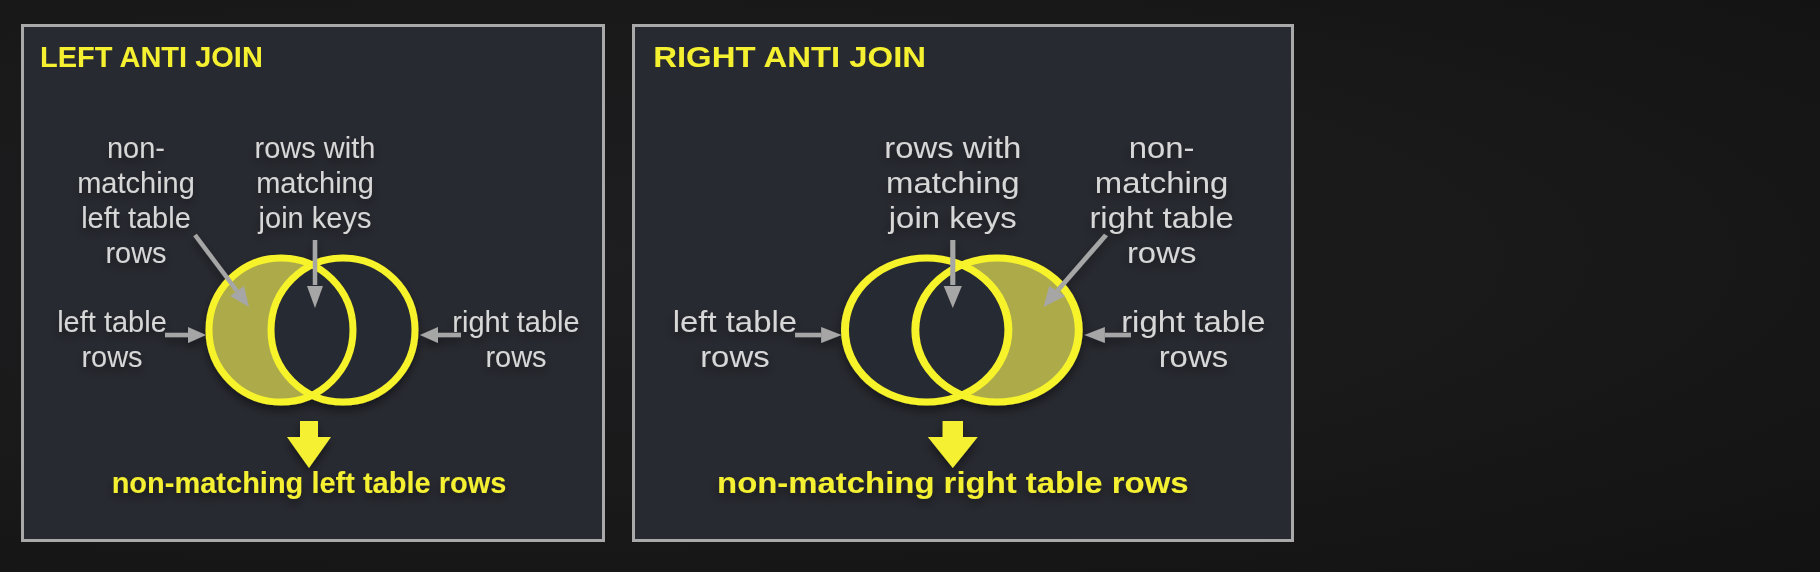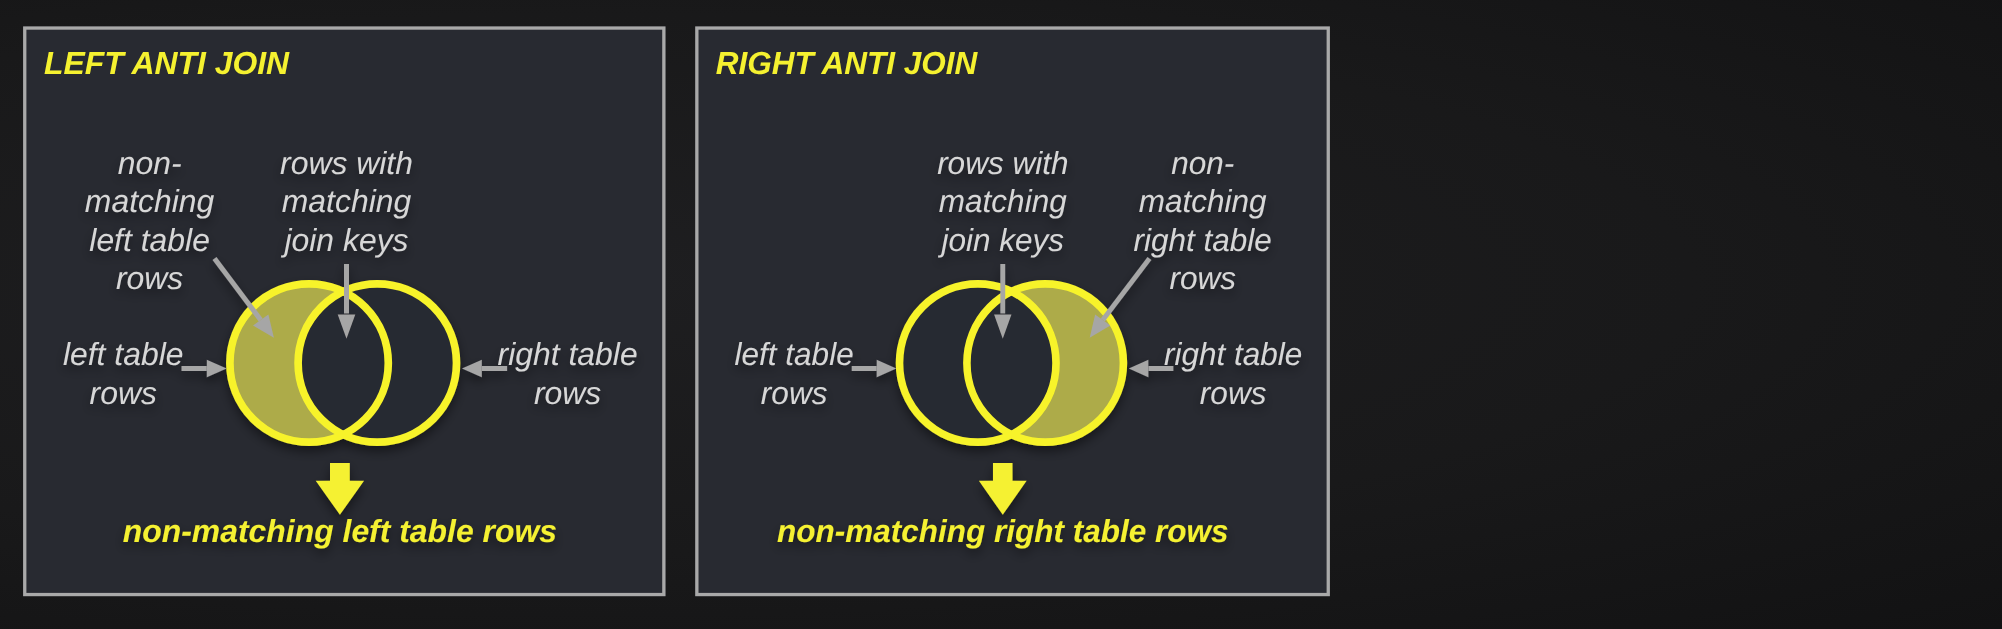--- a/index.html
+++ b/index.html
@@ -3,28 +3,27 @@
 <meta charset="utf-8">
 <style>
   html, body { margin: 0; padding: 0; background: #141414; }
   body {
     width: 1820px; height: 572px; position: relative; overflow: hidden;
     font-family: "Liberation Sans", sans-serif;
   }
   .stage {
     position: absolute; inset: 0;
     background: radial-gradient(ellipse at 30% 45%, #1e1e20 0%, #19191a 55%, #121213 100%);
-    font-style: italic;
   }
   .panel {
     position: absolute; top: 24px; height: 518px;
     background: #282a31; border: 3px solid #a9a9a9; box-sizing: border-box;
   }
   .panel-left  { left: 21px;  width: 584px; }
-  .panel-right { left: 632px; width: 577px; }
+  .panel-right { left: 632px; width: 662px; }
   .panel svg { display: block; width: 100%; height: 100%; }
 
   .title   { fill: #f5f130; font-size: 29px; font-weight: bold; }
   .lbl     { fill: #d7d7d7; font-size: 29px; text-anchor: middle; }
   .caption { fill: #f5f130; font-size: 29px; font-weight: bold; text-anchor: middle; }
   .leader  { stroke: #a6a6a6; stroke-width: 4.5; fill: none; }
   .ghead   { fill: #a6a6a6; stroke: none; }
   .ring    { fill: none; stroke: #f7f32c; stroke-width: 7; }
   .crescent-fill { fill: #adab49; }
   .bg-fill { fill: #282a31; }

